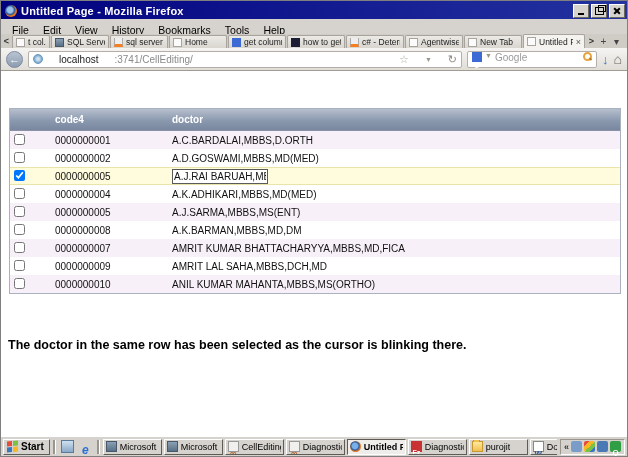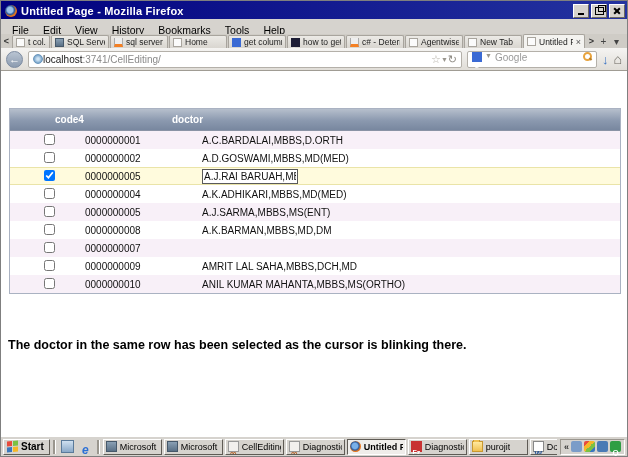--- a/index.html
+++ b/index.html
@@ -61,21 +61,21 @@
   [data-icon="color-app"]{background:linear-gradient(135deg,#e84b3c 0 25%,#f5b728 0 50%,#7bc144 0 75%,#3b77bc 0);}
   [data-icon="network"]{background:#4a7ab5;}
   [data-icon="antivirus"]{background:#2f9e44;} [data-icon="antivirus"]::before{content:"Q";color:#fff;font-size:8px;font-weight:bold;line-height:11px;}
 
   
   .navbar{position:absolute;top:47px;left:0;right:0;height:23px;background:linear-gradient(#f5f4f2,#e0ddd7);
     border-bottom:1px solid #a09c94;display:flex;align-items:center;gap:5px;padding:0 5px;box-sizing:border-box;}
   .backbtn{width:17px;height:17px;border-radius:50%;flex:0 0 17px;text-align:center;
     background:linear-gradient(#b9c4d2,#8d9cb0);border:1px solid #7b8aa0;color:#fff;font-size:11px;line-height:15px;box-sizing:border-box;}
   .urlfield{flex:1;height:17px;background:#fff;border:1px solid #b4b0a9;border-radius:2px;
-    display:flex;align-items:center;gap:0;padding:0 4px;box-sizing:border-box;}
+    display:flex;align-items:center;gap:16px;padding:0 4px;box-sizing:border-box;}
   .globe{width:10px;height:10px;border-radius:50%;flex:0 0 10px;background:radial-gradient(#cfe4f4 20%,#7aa6cc 70%);border:1px solid #6a96bc;box-sizing:border-box;}
   .url-host{font-size:10px;color:#1a1a1a;}
   .url-path{font-size:10px;color:#8a8a8a;flex:1;white-space:nowrap;overflow:hidden;}
   .star{color:#b8b4ac;font-size:11px;line-height:11px;}
   .dd{color:#9a968e;font-size:7px;}
   .reload{color:#8a867e;font-size:11px;line-height:11px;}
   .searchfield{width:130px;flex:0 0 130px;height:17px;background:#fff;border:1px solid #b4b0a9;border-radius:2px;
     display:flex;align-items:flex-start;gap:3px;padding:0 4px;box-sizing:border-box;}
   .gicon{width:10px;height:10px;flex:0 0 10px;background:#3b6ad4;text-align:center;}
   .gicon::before{content:"g";color:#fff;font-size:8px;font-weight:bold;line-height:10px;}
@@ -87,21 +87,21 @@
   .homeicon{color:#6a675f;font-size:14px;line-height:14px;}
 
   
   .content{position:absolute;top:70px;left:0;right:0;bottom:20px;background:#fff;}
   .grid{position:absolute;left:8px;top:37px;width:612px;border:1px solid #aab2c2;box-sizing:border-box;}
   .gheader{display:flex;height:22px;align-items:center;color:#fff;font-weight:bold;font-size:10px;
     background:linear-gradient(#b6bfcc,#8b99af 55%,#78879f);border-bottom:1px solid #8a93a5;box-sizing:border-box;}
   .c1{width:45px;flex:0 0 45px;padding-left:4px;box-sizing:border-box;}
   .c2{width:117px;flex:0 0 117px;}
   .c3{flex:1;}
-  .trow{display:flex;height:18px;align-items:center;background:#fff;font-size:10px;color:#111;padding-left:30px;}
+  .trow{display:flex;height:18px;align-items:center;background:#fff;font-size:10px;color:#111;}
   .rows .trow:nth-child(odd){background:#f8f0f8;}
   .rows .trow.editing{background:#fffbdd;box-shadow:inset 0 1px 0 #eae4a8,inset 0 -1px 0 #eae4a8;}
   .trow input[type=checkbox]{width:11px;height:11px;margin:0;}
   .editbox{display:none;}
   .trow.editing .editbox{display:inline-block;width:92px;height:13px;font-size:10px;font-family:"Liberation Sans",sans-serif;
     border:1px solid #5a5a5a;border-radius:0;padding:0 1px;background:#fff;color:#111;}
   .caption{position:absolute;left:7px;top:267px;font-size:12.5px;font-weight:bold;color:#000;}
 
   
   .taskbar{position:absolute;left:0;right:0;bottom:0;height:20px;background:#d6d3ce;border-top:1px solid #fff;
@@ -306,20 +306,24 @@
             <span class="c2">0000000008</span>
             <span class="c3">
               <span class="dtext">A.K.BARMAN,MBBS,MD,DM</span>
               
             </span>
           </div>
 
           <div class="trow">
             <span class="c1"><input type="checkbox" style=""></span>
             <span class="c2">0000000007</span>
+            <span class="c3">
+              <span class="dtext">AMRIT KUMAR BHATTACHARYYA,MBBS,MD,FICA</span>
+              
+            </span>
           </div>
 
 
           <div class="trow">
             <span class="c1"><input type="checkbox" style=""></span>
             <span class="c2">0000000009</span>
             <span class="c3">
               <span class="dtext">AMRIT LAL SAHA,MBBS,DCH,MD</span>
               
             </span>

